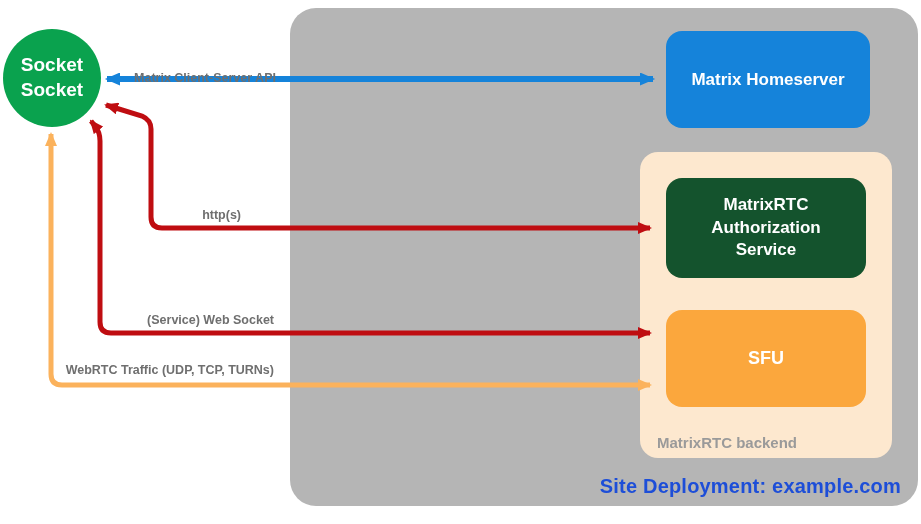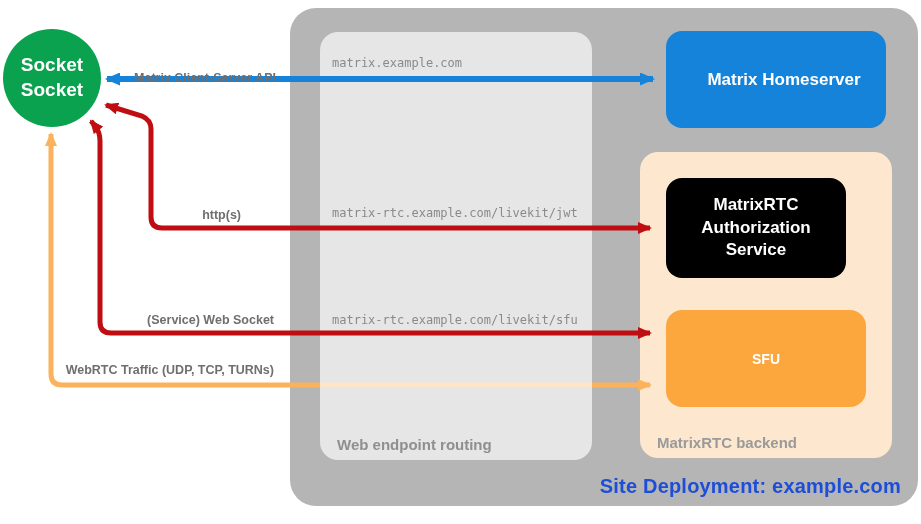--- a/index.html
+++ b/index.html
@@ -23,24 +23,24 @@
     background:#fde8cf;border-radius:18px;
   }
   .backend-label{
     left:657px;top:434px;color:#9a9a9a;font-weight:bold;font-size:15px;
   }
   
   .node{
     display:flex;align-items:center;justify-content:center;text-align:center;
     color:#fff;font-weight:bold;border-radius:16px;
   }
-  .homeserver{left:666px;top:31px;width:204px;height:97px;background:#1583da;font-size:17px;padding-left:16px;}
-  .auth{left:666px;top:178px;width:180px;height:100px;background:#000000;font-size:17px;line-height:1.35;}
+  .homeserver{left:666px;top:31px;width:204px;height:97px;background:#1583da;font-size:17px;}
+  .auth{left:666px;top:178px;width:200px;height:100px;background:#14532d;font-size:17px;line-height:1.35;}
   .auth span{display:block;width:150px;}
-  .sfu{left:666px;top:310px;width:200px;height:97px;background:#fba73d;font-size:14px;}
+  .sfu{left:666px;top:310px;width:200px;height:97px;background:#fba73d;font-size:18px;}
   .client{
     left:3px;top:29px;width:98px;height:98px;border-radius:50%;
     background:#0aa24e;display:flex;flex-direction:column;align-items:center;justify-content:center;
     color:#fff;font-weight:bold;font-size:19px;line-height:1.3;text-align:center;
   }
   
   .webbox{
     left:320px;top:32px;width:272px;height:428px;
     background:rgba(255,255,255,0.66);border-radius:18px;
   }
@@ -90,26 +90,20 @@
 
   <svg width="921" height="524">
     <defs>
       <marker id="head-orange" viewBox="0 0 14 12" refX="12" refY="6" markerWidth="14" markerHeight="12" markerUnits="userSpaceOnUse" orient="auto-start-reverse">
         <path d="M0,0 L14,6 L0,12 Z" fill="#fbb25c"></path>
       </marker>
     </defs>
     <path d="M 51,134 L 51,374 Q 51,385 62,385 L 650,385" fill="none" stroke-width="5" marker-start="url(#head-orange)" marker-end="url(#head-orange)" stroke="#fbb25c"></path>
   </svg>
 
-  <div class="abs webbox">
-    <div class="mono ep-matrix">matrix.example.com</div>
-    <div class="mono ep-jwt">matrix-rtc.example.com/livekit/jwt</div>
-    <div class="mono ep-sfu">matrix-rtc.example.com/livekit/sfu</div>
-    <div class="webbox-label">Web endpoint routing</div>
-  </div>
 
   <svg width="921" height="524">
     <defs>
       <marker id="head-blue" viewBox="0 0 14 12" refX="12" refY="6" markerWidth="16" markerHeight="13" markerUnits="userSpaceOnUse" orient="auto-start-reverse">
         <path d="M0,0 L14,6 L0,12 Z" fill="#1583da"></path>
       </marker>
       <marker id="head-red" viewBox="0 0 14 12" refX="12" refY="6" markerWidth="14" markerHeight="12" markerUnits="userSpaceOnUse" orient="auto-start-reverse">
         <path d="M0,0 L14,6 L0,12 Z" fill="#bf0d11"></path>
       </marker>
     </defs>

